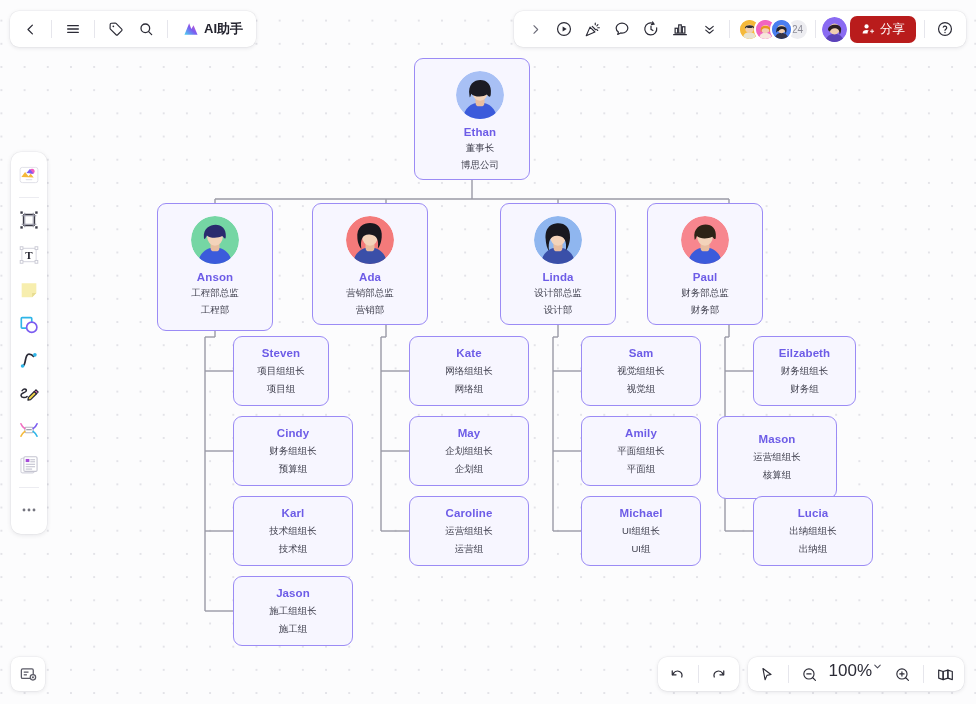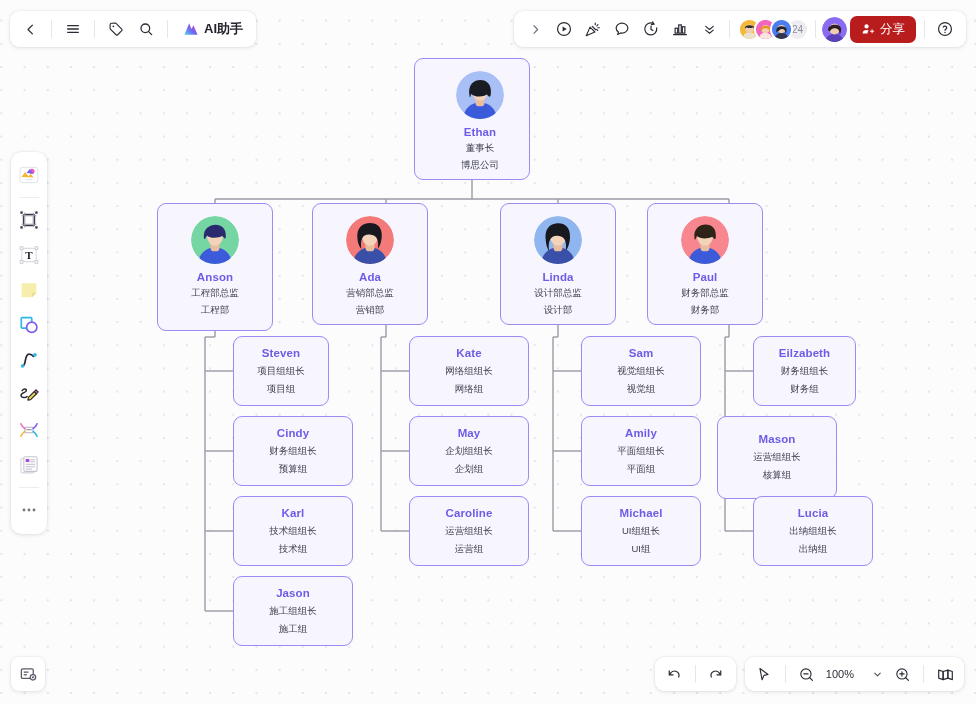--- a/index.html
+++ b/index.html
@@ -106,22 +106,22 @@
     box-shadow: 0 1px 4px rgba(16,18,40,.10), 0 0 0 0.5px rgba(16,18,40,.05);
     display: flex; align-items: center; justify-content: center; cursor: pointer;
   }
   .br-wrap { position: absolute; right: 12px; bottom: 13px; display: flex; gap: 9px; }
   .br-bar {
     height: 34px; background: #fff; border-radius: 9px;
     box-shadow: 0 1px 4px rgba(16,18,40,.10), 0 0 0 0.5px rgba(16,18,40,.05);
     display: flex; align-items: center; padding: 0 5px; gap: 2px;
   }
   .zoomlbl {
-    font-size: 11px; color: #2b2b36; padding: 0 3px;
-    display: flex; align-items: center; gap: 18px; cursor: pointer;
+    font-size: 17px; color: #2b2b36; padding: 0 3px;
+    display: flex; align-items: flex-start; gap: 0; cursor: pointer;
     height: 26px; border-radius: 5px;
   }
 
   
   #chart-layer { position: absolute; inset: 0; }
   svg.links { position: absolute; inset: 0; width: 976px; height: 704px; pointer-events: none; }
 
   .node {
     position: absolute;
     background: #f7f6ff;

